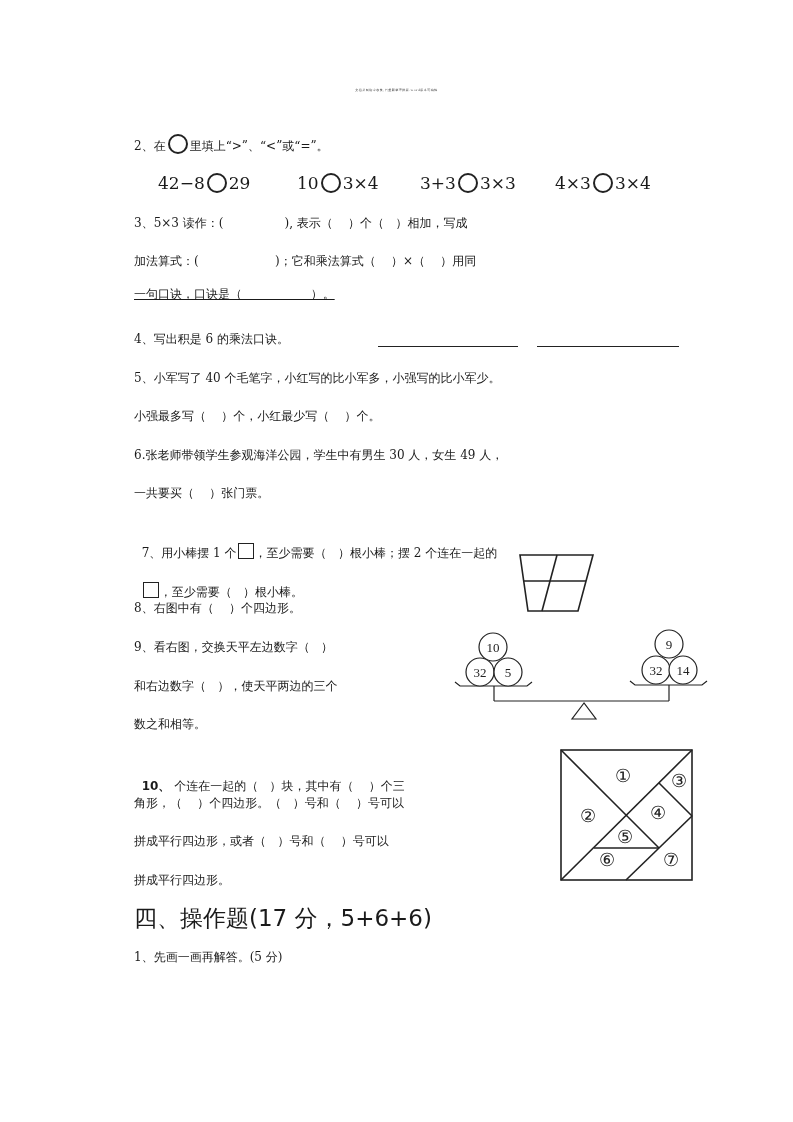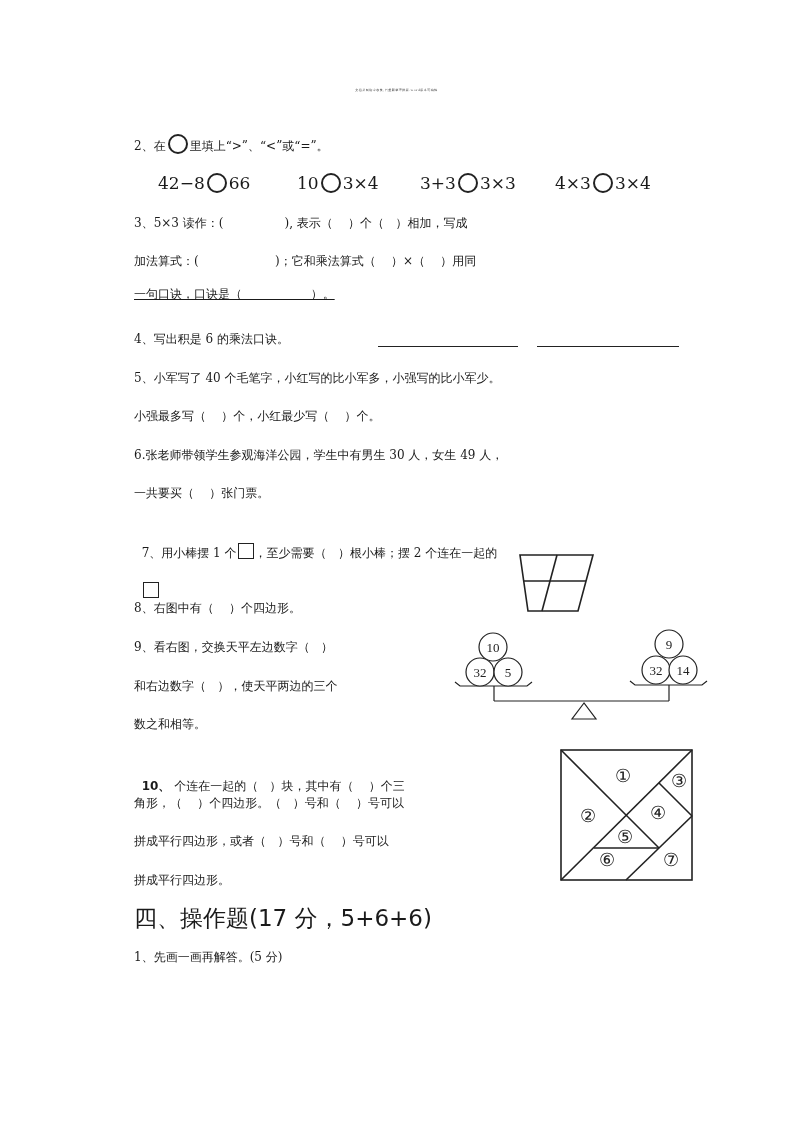--- a/index.html
+++ b/index.html
@@ -21,21 +21,21 @@
 </style>
 </head>
 <body>
 
 <div class="hdr">文档从网络中收集,已重新整理排版.word版本可编辑</div>
 
 <div class="line" style="top:134px;">
   <span>2、在</span><span class="circ"></span><span>里填上“&gt;”、“&lt;”或“=”。</span>
 </div>
 <div class="line expr" style="top:172px; left:158px;">
-  <span>42−8</span><span class="circ"></span><span>66</span>
+  <span>42−8</span><span class="circ"></span><span>29</span>
 </div>
 <div class="line expr" style="top:172px; left:297px;">
   <span>10</span><span class="circ"></span><span>3×4</span>
 </div>
 <div class="line expr" style="top:172px; left:420px;">
   <span>3+3</span><span class="circ"></span><span>3×3</span>
 </div>
 <div class="line expr" style="top:172px; left:555px;">
   <span>4×3</span><span class="circ"></span><span>3×4</span>
 </div>
@@ -53,21 +53,21 @@
 <div class="line" style="top:367px; white-space:pre;">5、小军写了 40 个毛笔字，小红写的比小军多，小强写的比小军少。</div>
 <div class="line" style="top:405px; white-space:pre;">小强最多写（    ）个，小红最少写（    ）个。</div>
 
 <div class="line" style="top:444px; white-space:pre;">6.张老师带领学生参观海洋公园，学生中有男生 30 人，女生 49 人，</div>
 <div class="line" style="top:482px; white-space:pre;">一共要买（    ）张门票。</div>
 
 <div class="line" style="top:520px; white-space:pre;">
   <span>7、用小棒摆 1 个</span><span class="sq"></span><span>，至少需要（   ）根小棒；摆 2 个连在一起的</span>
 </div>
 <div class="line" style="top:559px; white-space:pre;">
-  <span class="sq"></span>
+  <span class="sq"></span><span>，至少需要（   ）根小棒。</span>
 </div>
 
 <div class="line" style="top:597px; white-space:pre;">8、右图中有（    ）个四边形。</div>
 
 <svg class="fig" style="left:515px; top:550px;" width="85" height="66" viewBox="515 550 85 66">
   <g stroke="#222" stroke-width="1.6" fill="none">
     <polygon points="520,555 593,555 578,611 528,611"></polygon>
     <line x1="524" y1="581" x2="586" y2="581"></line>
     <line x1="557" y1="555" x2="542" y2="611"></line>
   </g>

